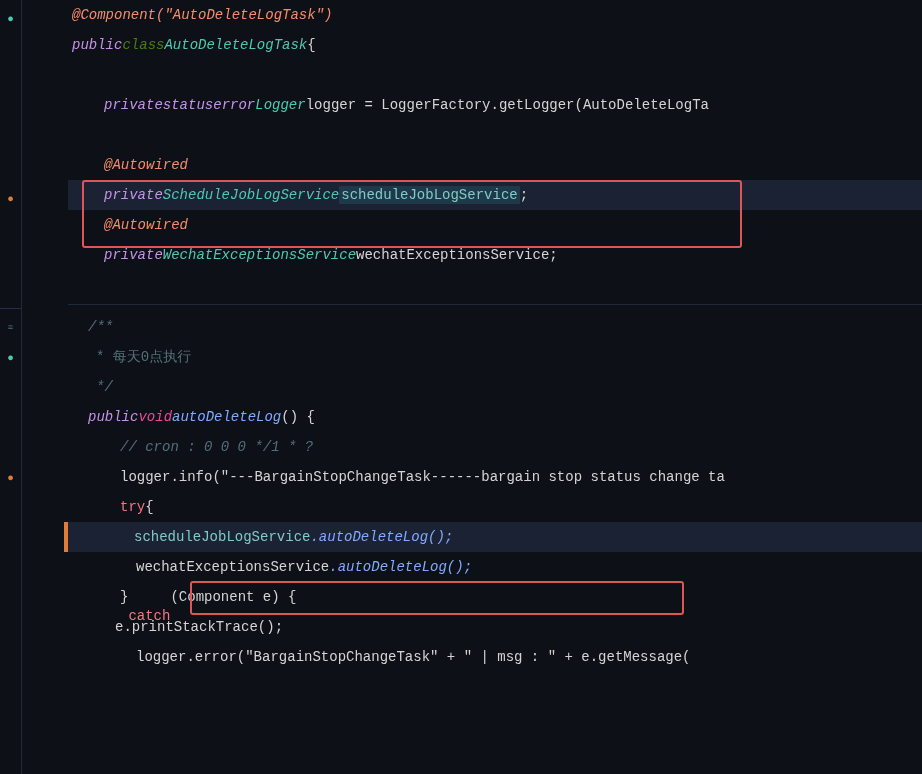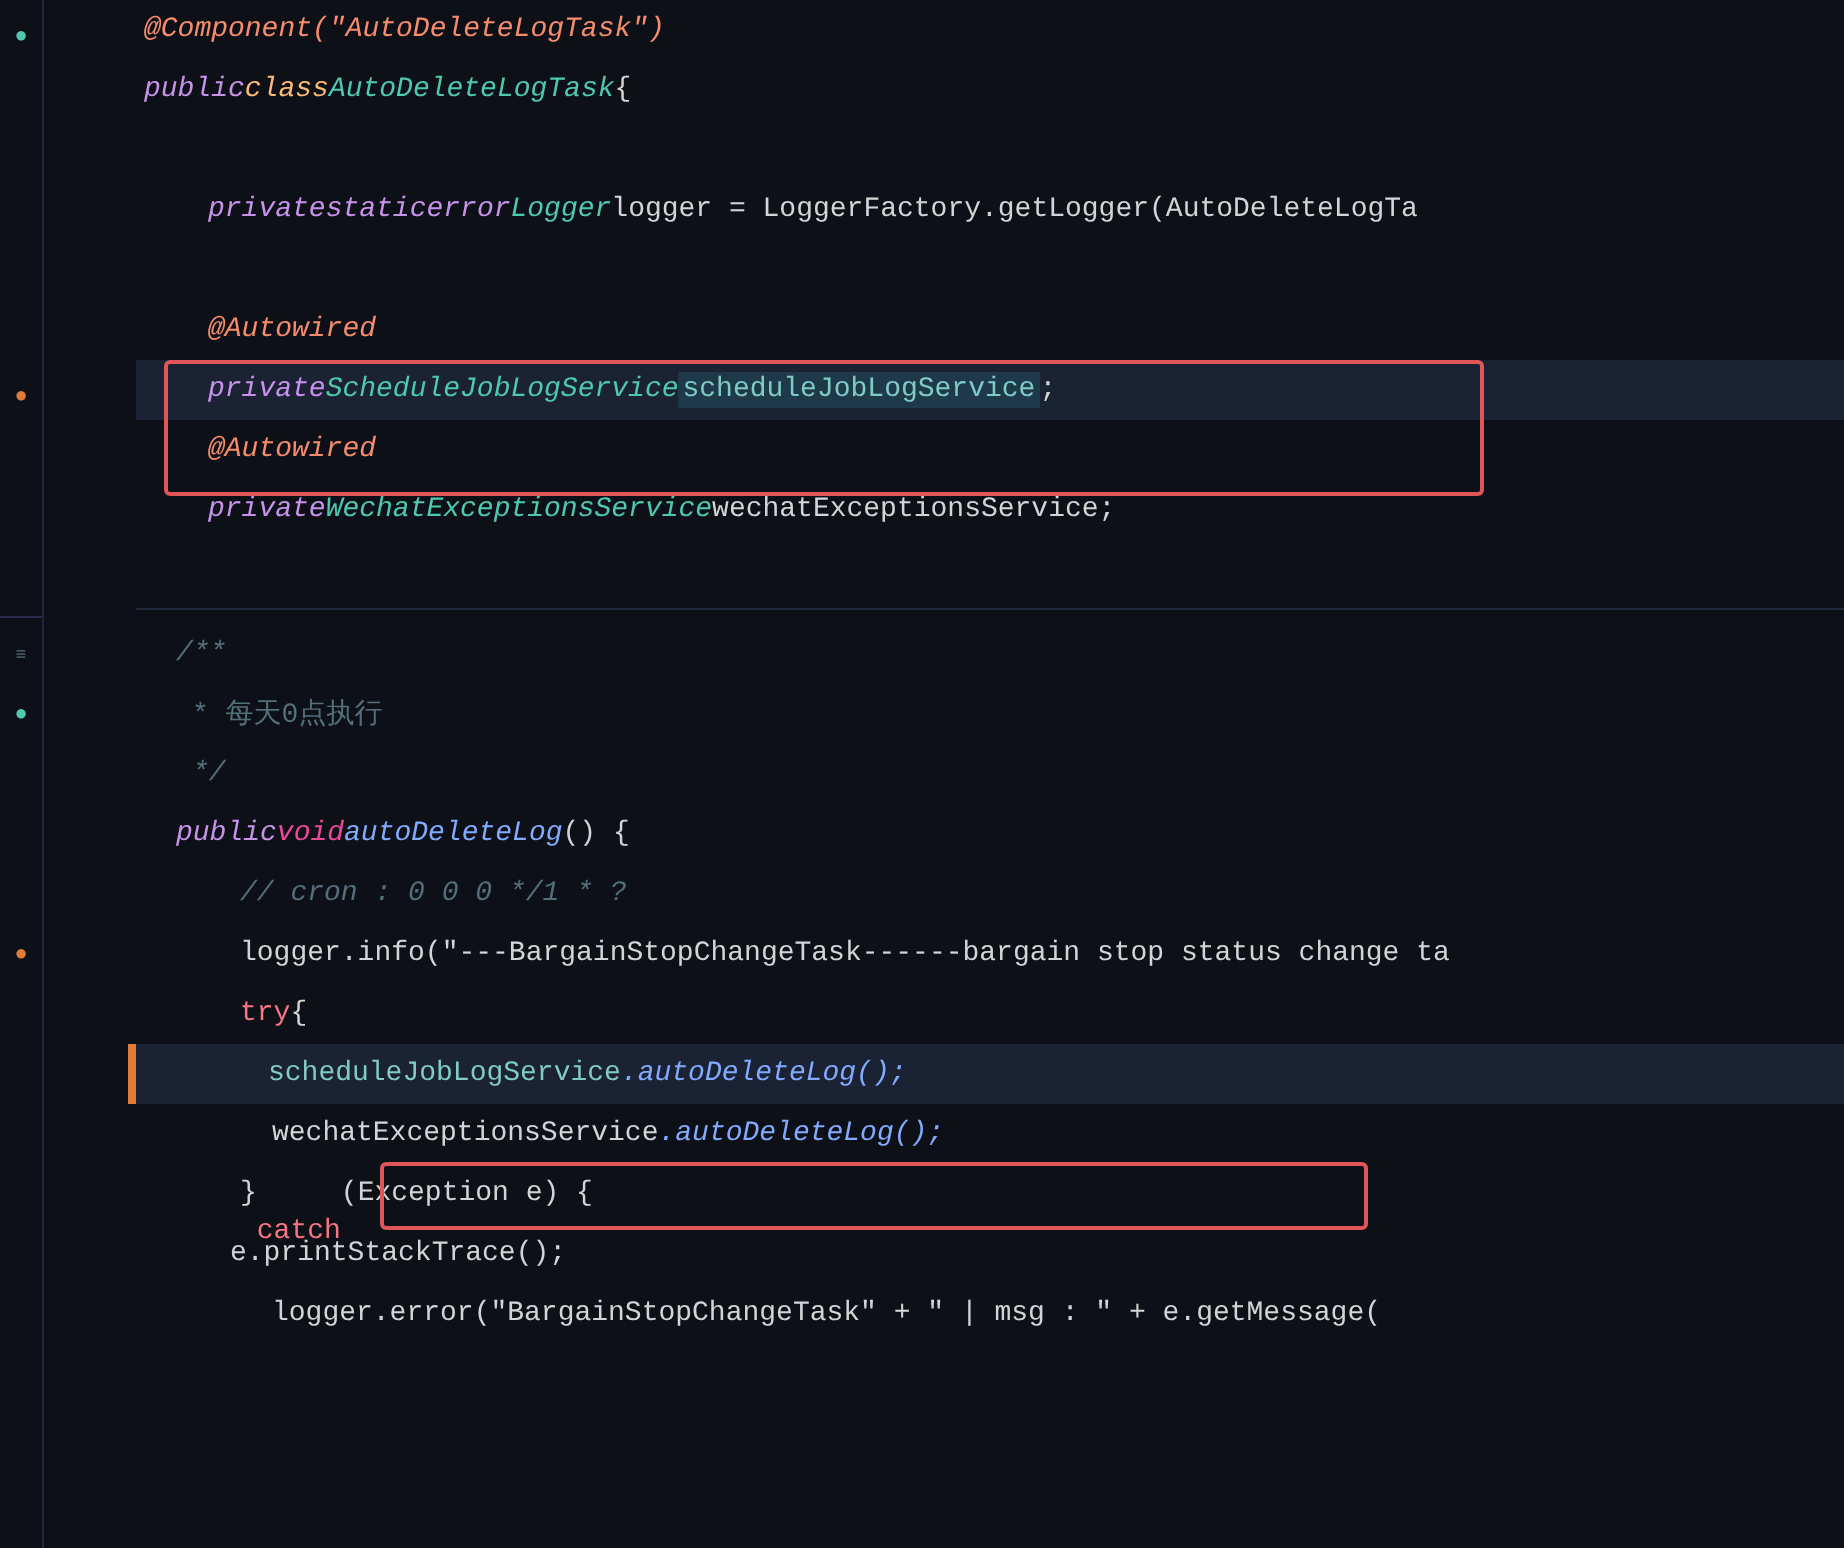--- a/index.html
+++ b/index.html
@@ -24,21 +24,21 @@
       display: flex;
       flex-direction: column;
       overflow: hidden;
     }
 
     .kw-public { color: #c792ea; font-style: italic; }
     .kw-private { color: #c792ea; font-style: italic; }
     .kw-static { color: #c792ea; font-style: italic; }
     .kw-final { color: #c792ea; font-style: italic; }
     .kw-void { color: #ec4899; font-style: italic; }
-    .kw-class { color: #fdba74; font-style: italic; }
+    .kw-class { color: #4d7c0f; font-style: italic; }
     .kw-try { color: #f97583; }
     .kw-catch { color: #f97583; margin-top: 37px; }
 
     .class-name { color: #4ec9b0; font-style: italic; }
     .method-name { color: #82aaff; font-style: italic; }
     .annotation { color: #f78c6c; font-style: italic; }
     .comment { color: #546e7a; font-style: italic; }
     .comment-zh { color: #546e7a; }
     .plain { color: #d4d4d4; }
     .highlighted { color: #80cbc4; }
@@ -245,21 +245,21 @@
         </div>
 
         <div class="row">
           <div class="code-row-content"></div>
         </div>
 
 
         <div class="row">
           <div class="code-row-content">
             <span style="margin-left:32px;" class="kw-private">private </span>
-            <span class="kw-static">static </span>
+            <span class="kw-static">status </span>
             <span class="kw-final">error </span>
             <span class="class-name">Logger </span>
             <span class="plain">logger = LoggerFactory.getLogger(AutoDeleteLogTa</span>
           </div>
         </div>
 
         <div class="row">
           <div class="code-row-content"></div>
         </div>
 
@@ -356,21 +356,21 @@
           <div class="code-row-content">
             <span style="margin-left:64px;" class="plain">wechatExceptionsService</span>
             <span class="method-name">.autoDeleteLog();</span>
           </div>
         </div>
 
         <div class="row">
           <div class="code-row-content">
             <span style="margin-left:48px;" class="plain">} </span>
             <span class="kw-catch">catch</span>
-            <span class="plain"> (Exception e) {</span>
+            <span class="plain"> (Component e) {</span>
           </div>
         </div>
 
         <div class="row">
           <div class="code-row-content">
             <span style="margin-left:43px;" class="plain">e.printStackTrace();</span>
           </div>
         </div>
 
         <div class="row">

